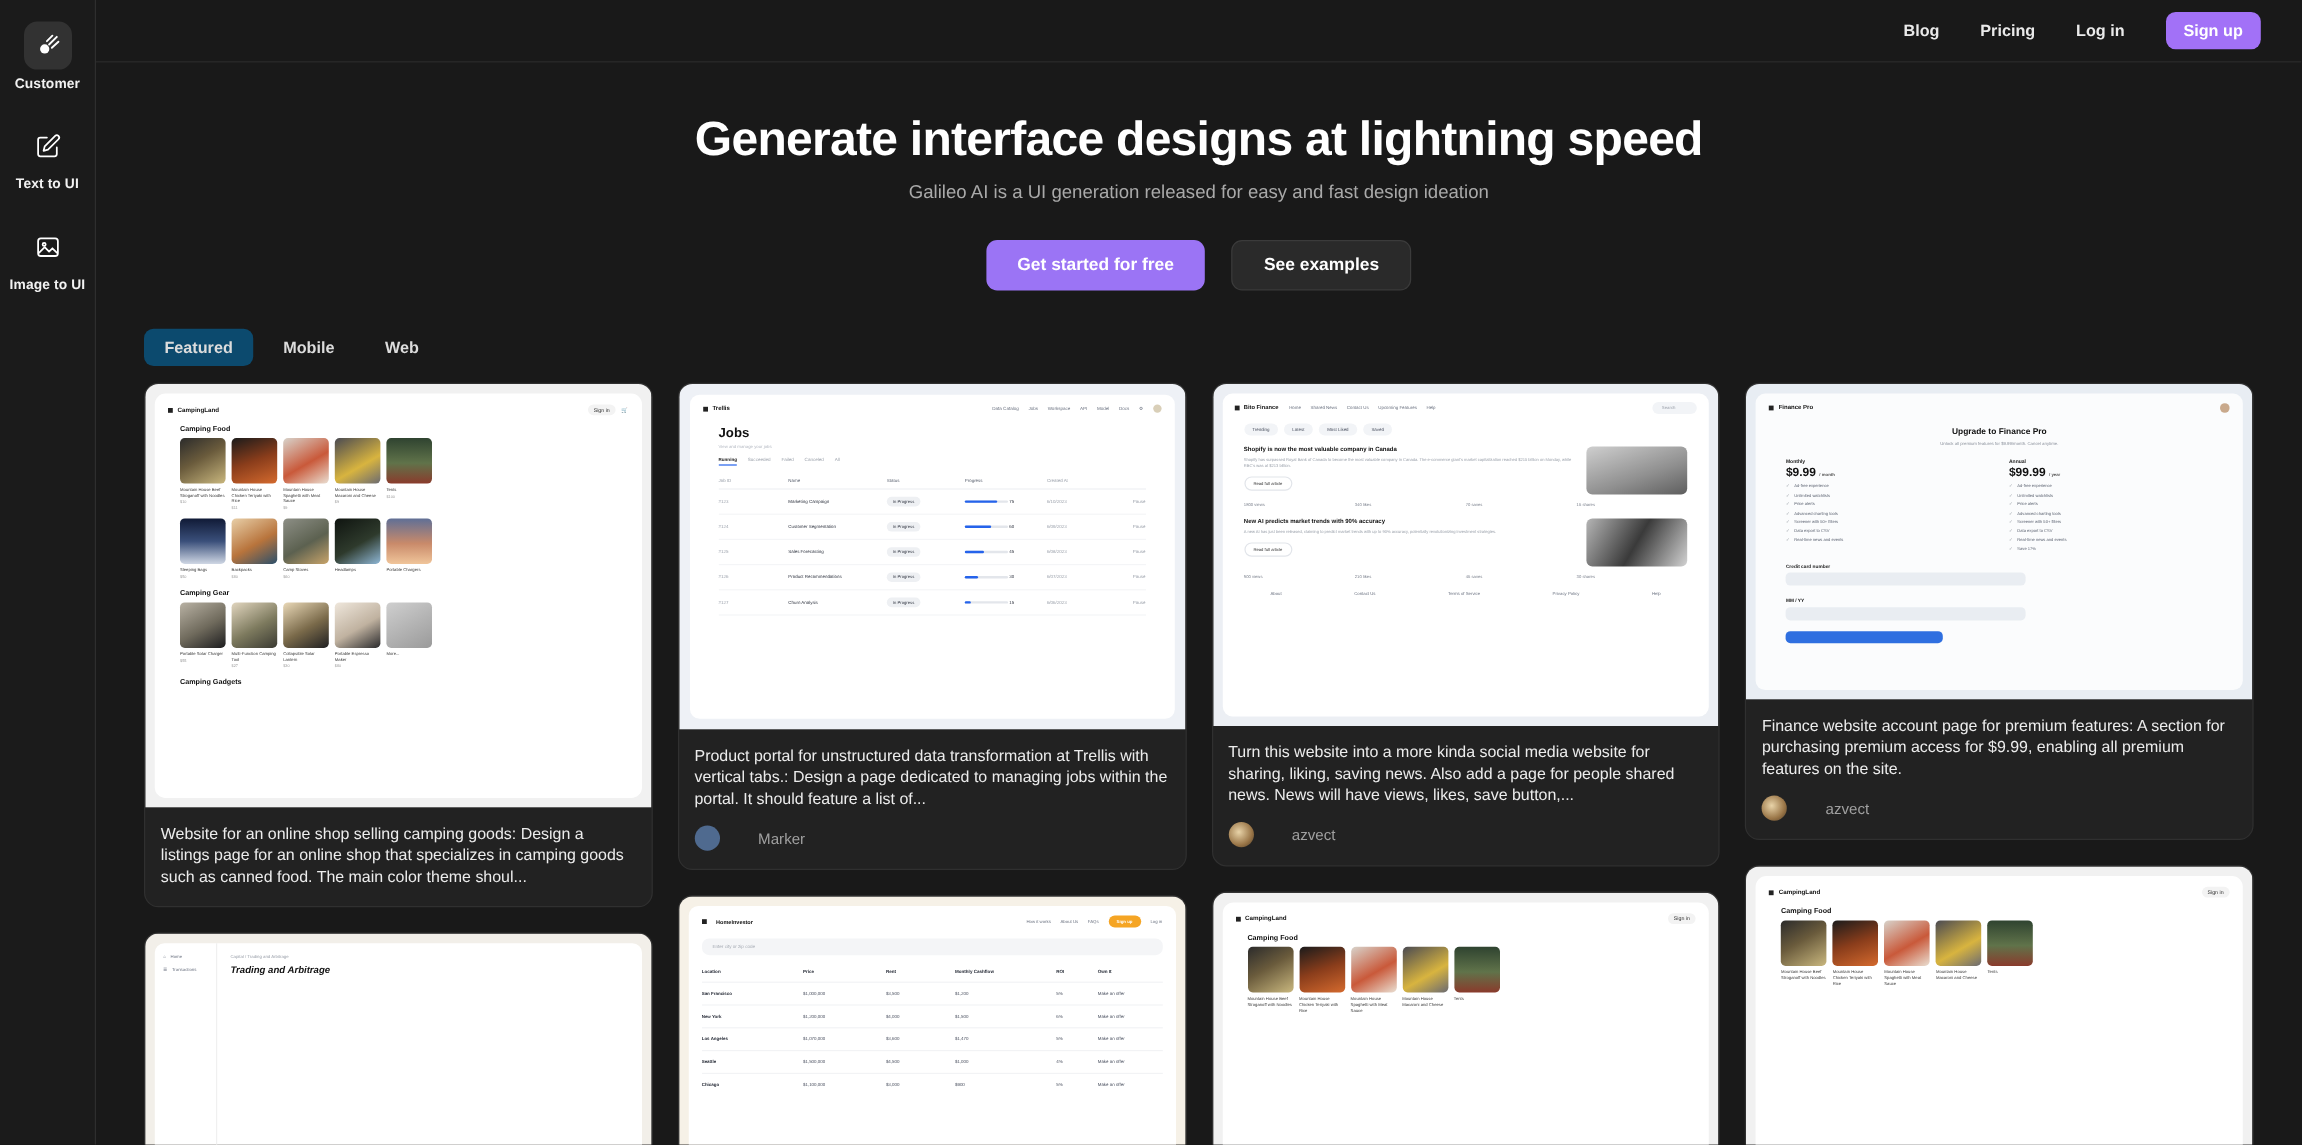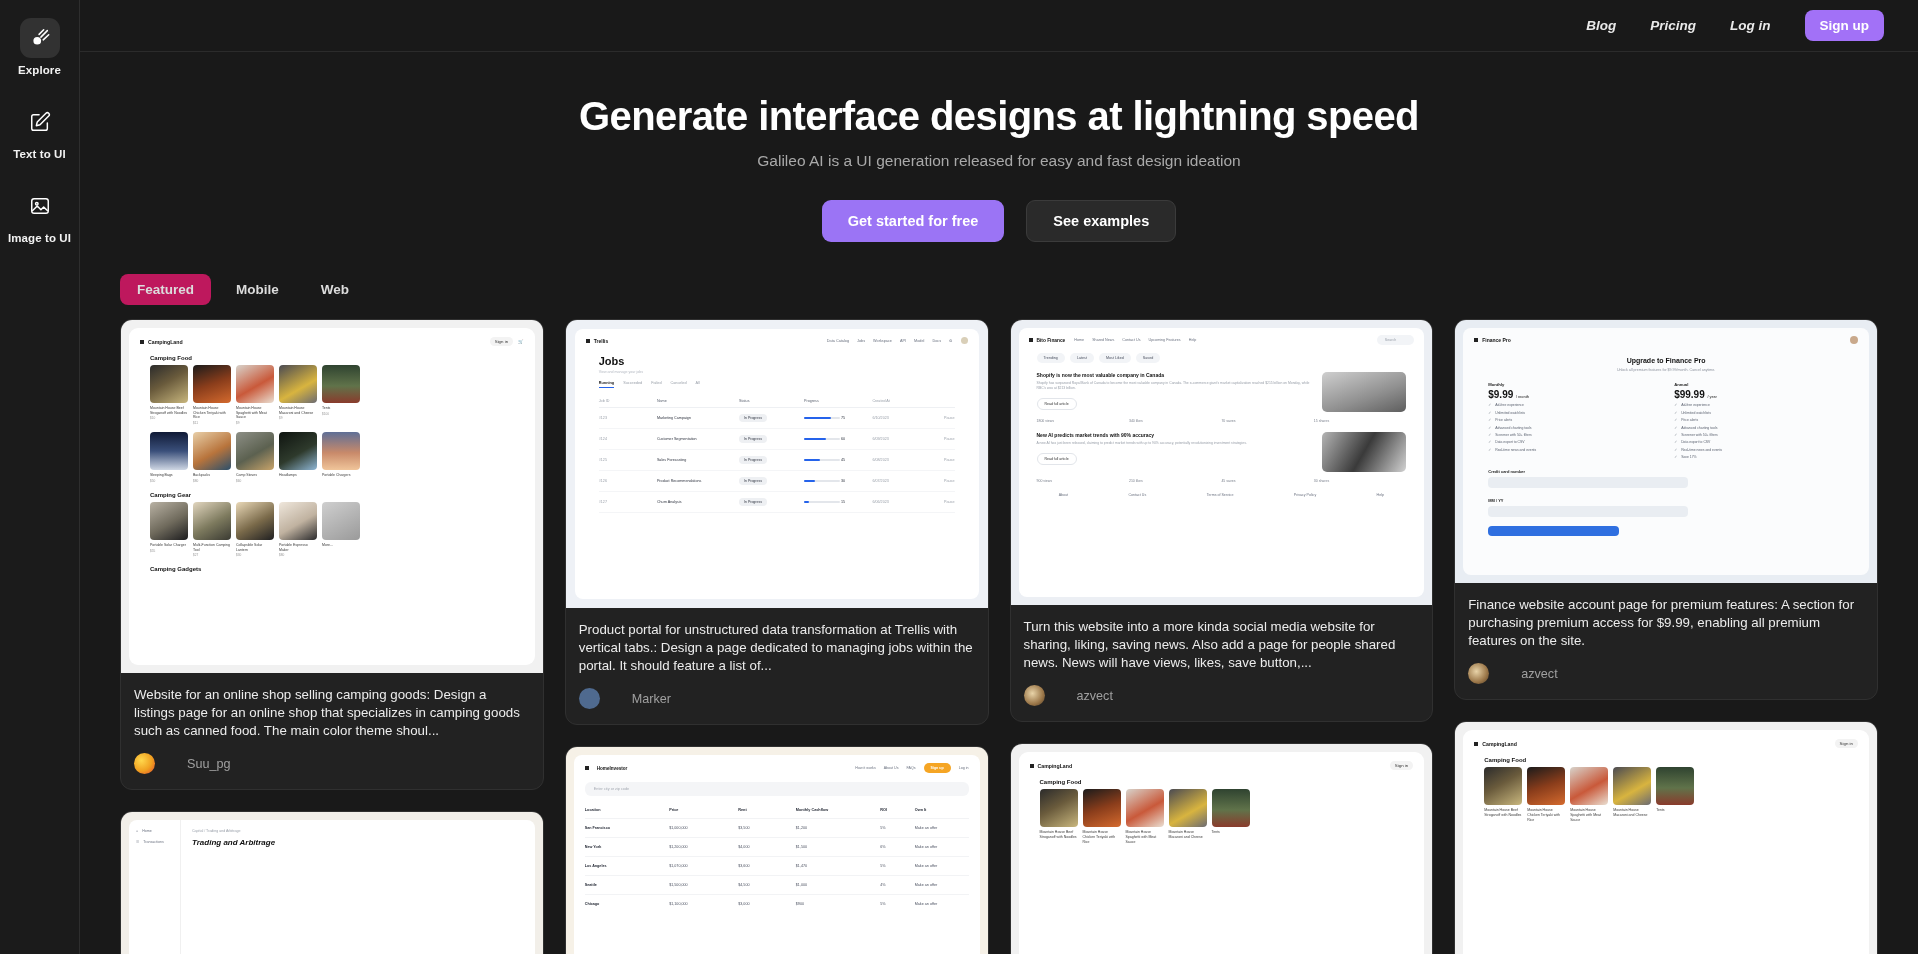--- a/index.html
+++ b/index.html
@@ -39,21 +39,21 @@
   .main { flex: 1; height: 954px; position: relative; overflow: hidden; background:#191919; }
 
   .topbar {
     height: 52px; display: flex; align-items: center;
     justify-content: flex-end; gap: 34px;
     padding: 0 34px 0 0;
     border-bottom: 1px solid #2b2b2b;
   }
   .nav-link {
     font-size: 13.5px; font-weight: 700; color: #eaeaea;
-    cursor: pointer; white-space: nowrap; font-style: italic;
+    cursor: pointer; white-space: nowrap;
   }
   .signup-btn {
     background: #a271f7; color: #fff; font-size: 13.5px; font-weight: 700;
     border: none; border-radius: 8px; padding: 8px 15px; cursor: pointer;
     font-family: inherit;
   }
 
   
   .hero { text-align: center; padding-top: 42px; }
   .hero h1 {
@@ -77,21 +77,21 @@
     cursor: pointer; font-family: inherit;
   }
 
   
   .tabs { display: flex; gap: 8px; padding: 32px 0 0 40px; }
   .tab {
     font-size: 13.5px; font-weight: 700; color: #dcdcdc;
     padding: 8px 17px; border-radius: 8px; cursor: pointer;
     background: transparent;
   }
-  .tab.active { background: #be185d; }
+  .tab.active { background: #0c4a6e; }
 
   
   .grid {
     display: flex; gap: 21px;
     padding: 14px 40px 0 40px;
   }
   .col { flex: 1; display: flex; flex-direction: column; gap: 21px; min-width:0; }
 
   .card {
     background: #222222; border: 1px solid #303030;
@@ -212,21 +212,21 @@
   <nav class="sidebar">
     <div class="side-item active">
       <div class="side-icon-box">
         <svg viewBox="0 0 24 24" fill="none" stroke="#fff" stroke-width="1.7" stroke-linecap="round">
           <circle cx="9" cy="15" r="4.2" fill="#fff" stroke="none"></circle>
           <path d="M13 11 L20 4"></path>
             <path d="M15.5 14 L21.5 8.5"></path>
             <path d="M11 8 L16 3"></path>
         </svg>
       </div>
-      <span class="side-label">Explore</span>
+      <span class="side-label">Customer</span>
     </div>
     <div class="side-item">
       <div class="side-icon-box">
         <svg viewBox="0 0 24 24" fill="none" stroke="#fff" stroke-width="1.6" stroke-linecap="round" stroke-linejoin="round">
           <path d="M20 13v6a2 2 0 0 1-2 2H5a2 2 0 0 1-2-2V6a2 2 0 0 1 2-2h6"></path>
           <path d="M18.5 2.5a2.12 2.12 0 0 1 3 3L12 15l-4 1 1-4Z"></path>
         </svg>
       </div>
       <span class="side-label">Text to UI</span>
     </div>
@@ -370,24 +370,20 @@
                       <div class="mc-price"></div>
                     </div>
                 </div>
 
                 <div class="mc-sec">Camping Gadgets</div>
               </div>
             </div>
           </div>
           <div class="card-body">
             <div class="card-caption">Website for an online shop selling camping goods: Design a listings page for an online shop that specializes in camping goods such as canned food. The main color theme shoul...</div>
-            <div class="card-author">
-              <span class="avatar" style="background:radial-gradient(circle at 35% 35%,#ffd84d,#f0a020 55%,#e0452f)"></span>
-              <span class="author-name">Suu_pg</span>
-            </div>
           </div>
         </div>
 
         <div class="card">
           <div class="thumb" style="height:232px">
             <div class="m-trd">
               <div class="m-trd-inner">
                 <div class="trd-side">
                   <div class="trd-si">
                       <span>⌂</span>

